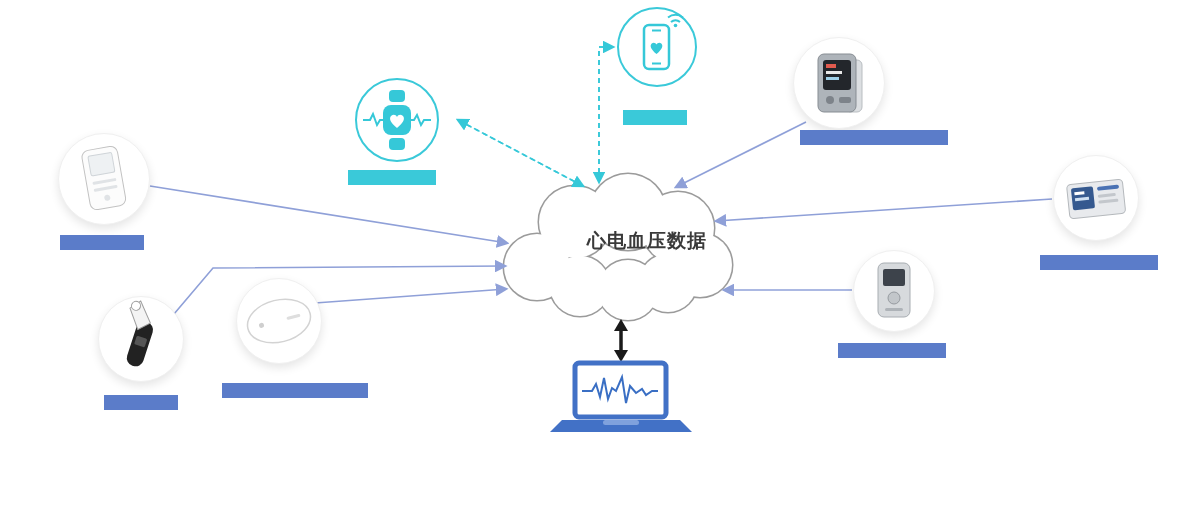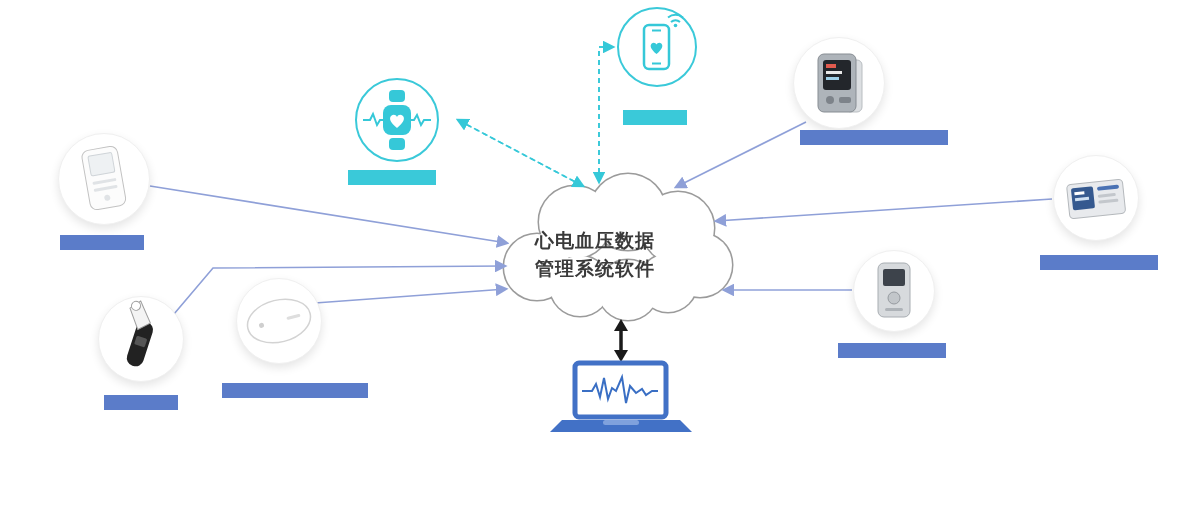--- a/index.html
+++ b/index.html
@@ -9,21 +9,21 @@
   }
   .overlay{position:absolute;left:0;top:0;width:1200px;height:506px;}
   .node{position:absolute;border-radius:50%;background:#fff;}
   .node.white{border:1px solid #f0f0f0;box-shadow:0 4px 10px rgba(0,0,0,.10);}
   .node.cyan{border:2px solid #3ac9d9;}
   .node svg{position:absolute;left:0;top:0;width:100%;height:100%;}
   .bar{position:absolute;height:15px;}
   .bar.cyan{background:#3ac9d9;}
   .bar.blue{background:#5b7cc9;}
   .cloud-text{
-    position:absolute;left:535px;top:227px;width:172px;text-align:left;
+    position:absolute;left:535px;top:227px;width:172px;text-align:right;
     font-size:19px;line-height:28px;font-weight:700;color:#3a3a3a;letter-spacing:1px;
   }
 </style>
 </head>
 <body>
 
 <div class="stage">
 
   <svg class="overlay" viewBox="0 0 1200 506">
     <defs>
@@ -83,21 +83,20 @@
     <g>
       <rect x="575" y="363" width="91" height="54" rx="4" fill="#ffffff" stroke="#4271c6" stroke-width="5"></rect>
       <polyline points="582,391 592,391 596,384 600,397 604,378 608,399 612,388 616,391 622,377 626,403 630,386 636,393 642,389 646,395 652,391 658,391" fill="none" stroke="#3a6fc4" stroke-width="2"></polyline>
       <polygon points="562,420 680,420 692,432 550,432" fill="#4271c6"></polygon>
       <rect x="603" y="420" width="36" height="5" rx="2.5" fill="#7fa1dd"></rect>
     </g>
   </svg>
 
   <div class="cloud-text">
     <div>心电血压数据</div>
-    <div>管理系统软件</div>
   </div>
 
   <div class="node cyan" style="left:355px;top:78px;width:80px;height:80px">
     <svg viewBox="0 0 80 80">
       <polyline points="6,40 13,40 16,34 20,45 23,40 27,40" fill="none" stroke="#35c8d8" stroke-width="2"></polyline>
       <polyline points="53,40 57,40 60,35 64,45 67,40 74,40" fill="none" stroke="#35c8d8" stroke-width="2"></polyline>
       <rect x="32" y="10" width="16" height="12" rx="4" fill="#35c8d8"></rect>
       <rect x="32" y="58" width="16" height="12" rx="4" fill="#35c8d8"></rect>
       <rect x="26" y="25" width="28" height="30" rx="8" fill="#35c8d8"></rect>
       <path d="M40 48 C 33.5 43 31.5 38.5 34.3 35.8 C 36.4 33.9 39 34.8 40 36.9 C 41 34.8 43.6 33.9 45.7 35.8 C 48.5 38.5 46.5 43 40 48 Z" fill="#ffffff"></path>

